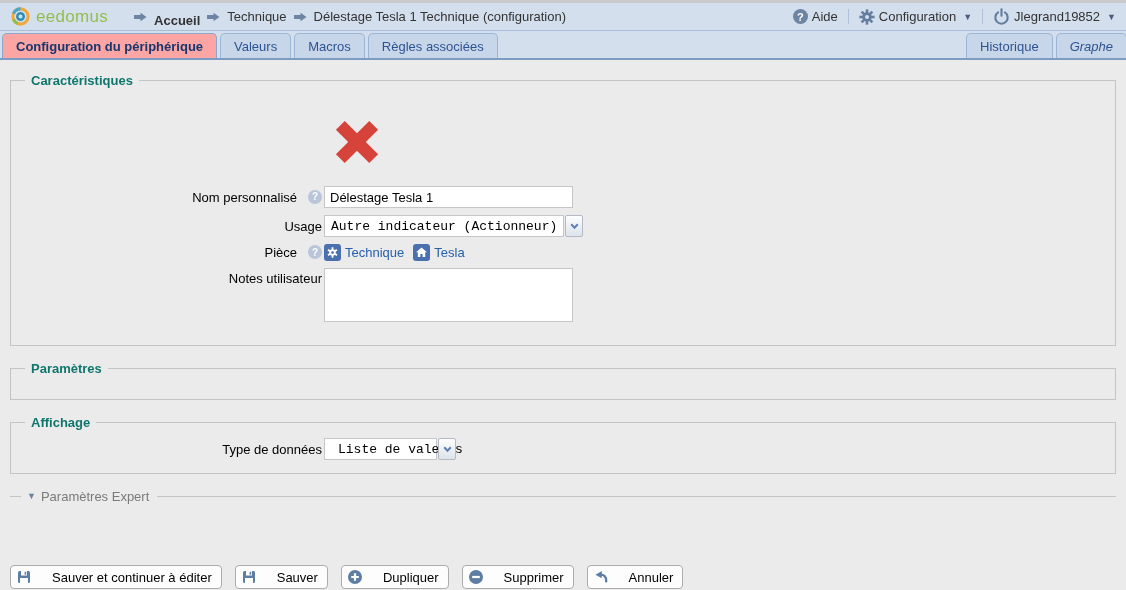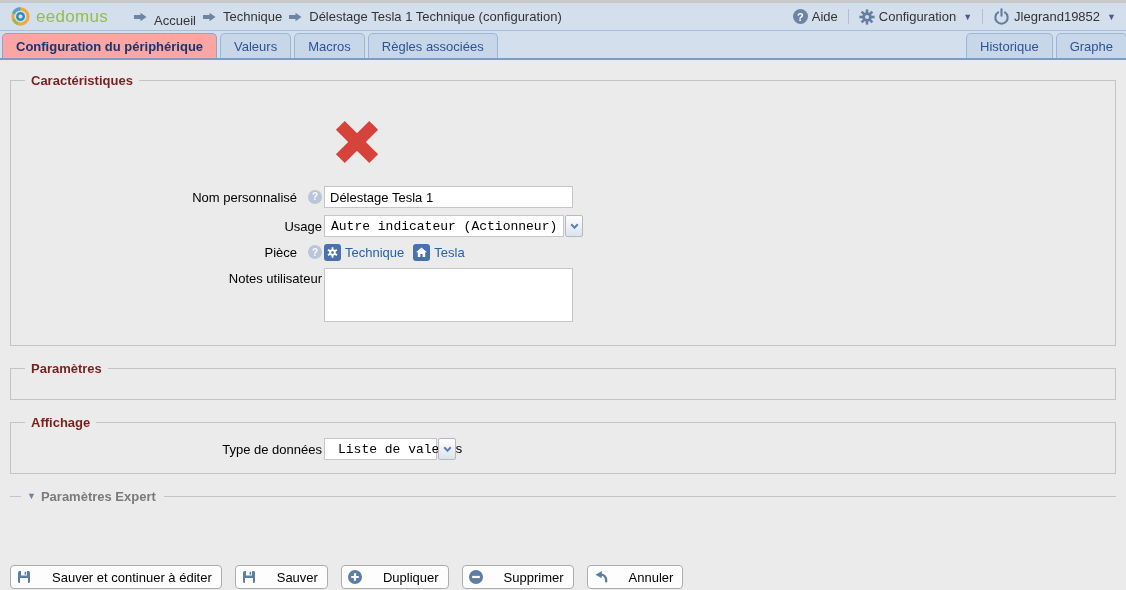--- a/index.html
+++ b/index.html
@@ -13,48 +13,48 @@
   
   .top-strip { height:3px; background:#c9c9c9; }
   .header {
     height:28px; background:#d4dfee; border-bottom:1px solid #a9bdda;
     display:flex; align-items:center; padding:0 10px;
   }
   .logo { display:flex; align-items:center; gap:5px; cursor:pointer; }
   .logo-text { color:#93be4d; font-size:17px; letter-spacing:.3px; }
   .breadcrumb { display:flex; align-items:center; gap:7px; margin-left:26px; color:#333; font-size:13px; }
   .crumb { text-decoration:none; color:#333; }
-  .crumb.bold { font-weight:normal;margin-top:7px; }
+  .crumb.bold { font-weight:bold;margin-top:7px; }
   .header-right { margin-left:auto; display:flex; align-items:center; color:#333; }
   .hmenu { display:flex; align-items:center; gap:4px; cursor:pointer; }
   .hsep { width:1px; height:15px; background:#aebfd6; margin:0 10px; }
   .caret { color:#4c5e79; font-size:9px; margin-left:3px; }
   .qicon {
     width:15px; height:15px; border-radius:50%; background:#6e84a3; color:#fff;
     font-size:11px; font-weight:bold; display:flex; align-items:center; justify-content:center;
   }
   
   .tabbar {
     height:29px; background:#d4dfee; border-bottom:2px solid #7d9cc4;
     display:flex; align-items:flex-end; padding-left:2px;
   }
   .tab {
     height:25px; display:flex; align-items:center; padding:0 13px; margin-right:3px;
     border:1px solid #9db6d6; border-bottom:none; border-radius:5px 5px 0 0;
     background:#c8d6e9; color:#2d5492; font-size:13px; cursor:pointer; white-space:nowrap;
   }
   .tab.active { background:#fca5a5; border-color:#8aa6cc; color:#17376e; font-weight:bold; }
   .tabs-right { margin-left:auto; display:flex; }
-  .tabs-right .tab:last-child { margin-right:-1px; }
+  .tabs-right .tab:last-child { margin-right:-1px;font-style:italic; }
   
   .content { padding-top:13px; }
   fieldset {
     margin:0 10px 15px 10px; border:1px solid #c4c4c4; padding:0 0 16px 0;
   }
-  legend { margin-left:14px; padding:0 6px; font-weight:bold; font-size:13px; color:#7f1d1d; }
+  legend { margin-left:14px; padding:0 6px; font-weight:bold; font-size:13px; color:#0f766e; }
   .fs-params { padding-bottom:23px; }
   .device-img { margin:28px 0 18px 319px; display:block; }
   .form-row { display:flex; align-items:center; margin-bottom:7px; }
   .form-row.top { align-items:flex-start; }
   .lbl {
     width:311px; display:flex; justify-content:flex-end; align-items:flex-start; gap:11px;
     font-size:13px; color:#000; flex-shrink:0;
   }
   .lbl .qicon { background:#b9c5d8; width:14px; height:14px; font-size:10px; cursor:pointer; }
   .fld { margin-left:2px; display:flex; align-items:center; }
@@ -81,21 +81,21 @@
     width:17px; height:17px; border-radius:3px; background:#4a70ad; display:inline-flex;
     align-items:center; justify-content:center; margin-right:4px; flex-shrink:0;
   }
   .plink { color:#2660ad; text-decoration:none; font-size:13px; margin-right:9px; display:inline-flex; align-items:center; }
   
   .expert-row { display:flex; align-items:center; margin:0 10px; height:14px; }
   .xline { border-top:1px solid #c4c4c4; }
   .xline.short { width:11px; }
   .xline.long { flex:1; }
   .expert-tri { color:#6d82a0; font-size:9px; margin:0 5px 0 6px; cursor:pointer; }
-  .expert-label { font-weight:bold; font-size:13px; color:#7a7a7a; margin-right:8px; white-space:nowrap; }
+  .expert-label { font-weight:normal; font-size:13px; color:#7a7a7a; margin-right:8px; white-space:nowrap; }
   
   .actions { margin:62px 0 0 10px; display:flex; gap:13px; }
   .btn {
     display:inline-flex; align-items:center; gap:20px; height:24px; padding:0 9px 0 5px;
     background:#fdfdfd; border:1px solid #adadad; border-radius:4px;
     font:13px "Liberation Sans", sans-serif; color:#000; cursor:pointer; white-space:nowrap;
   }
   svg { display:block; }
 </style>
 </head>

